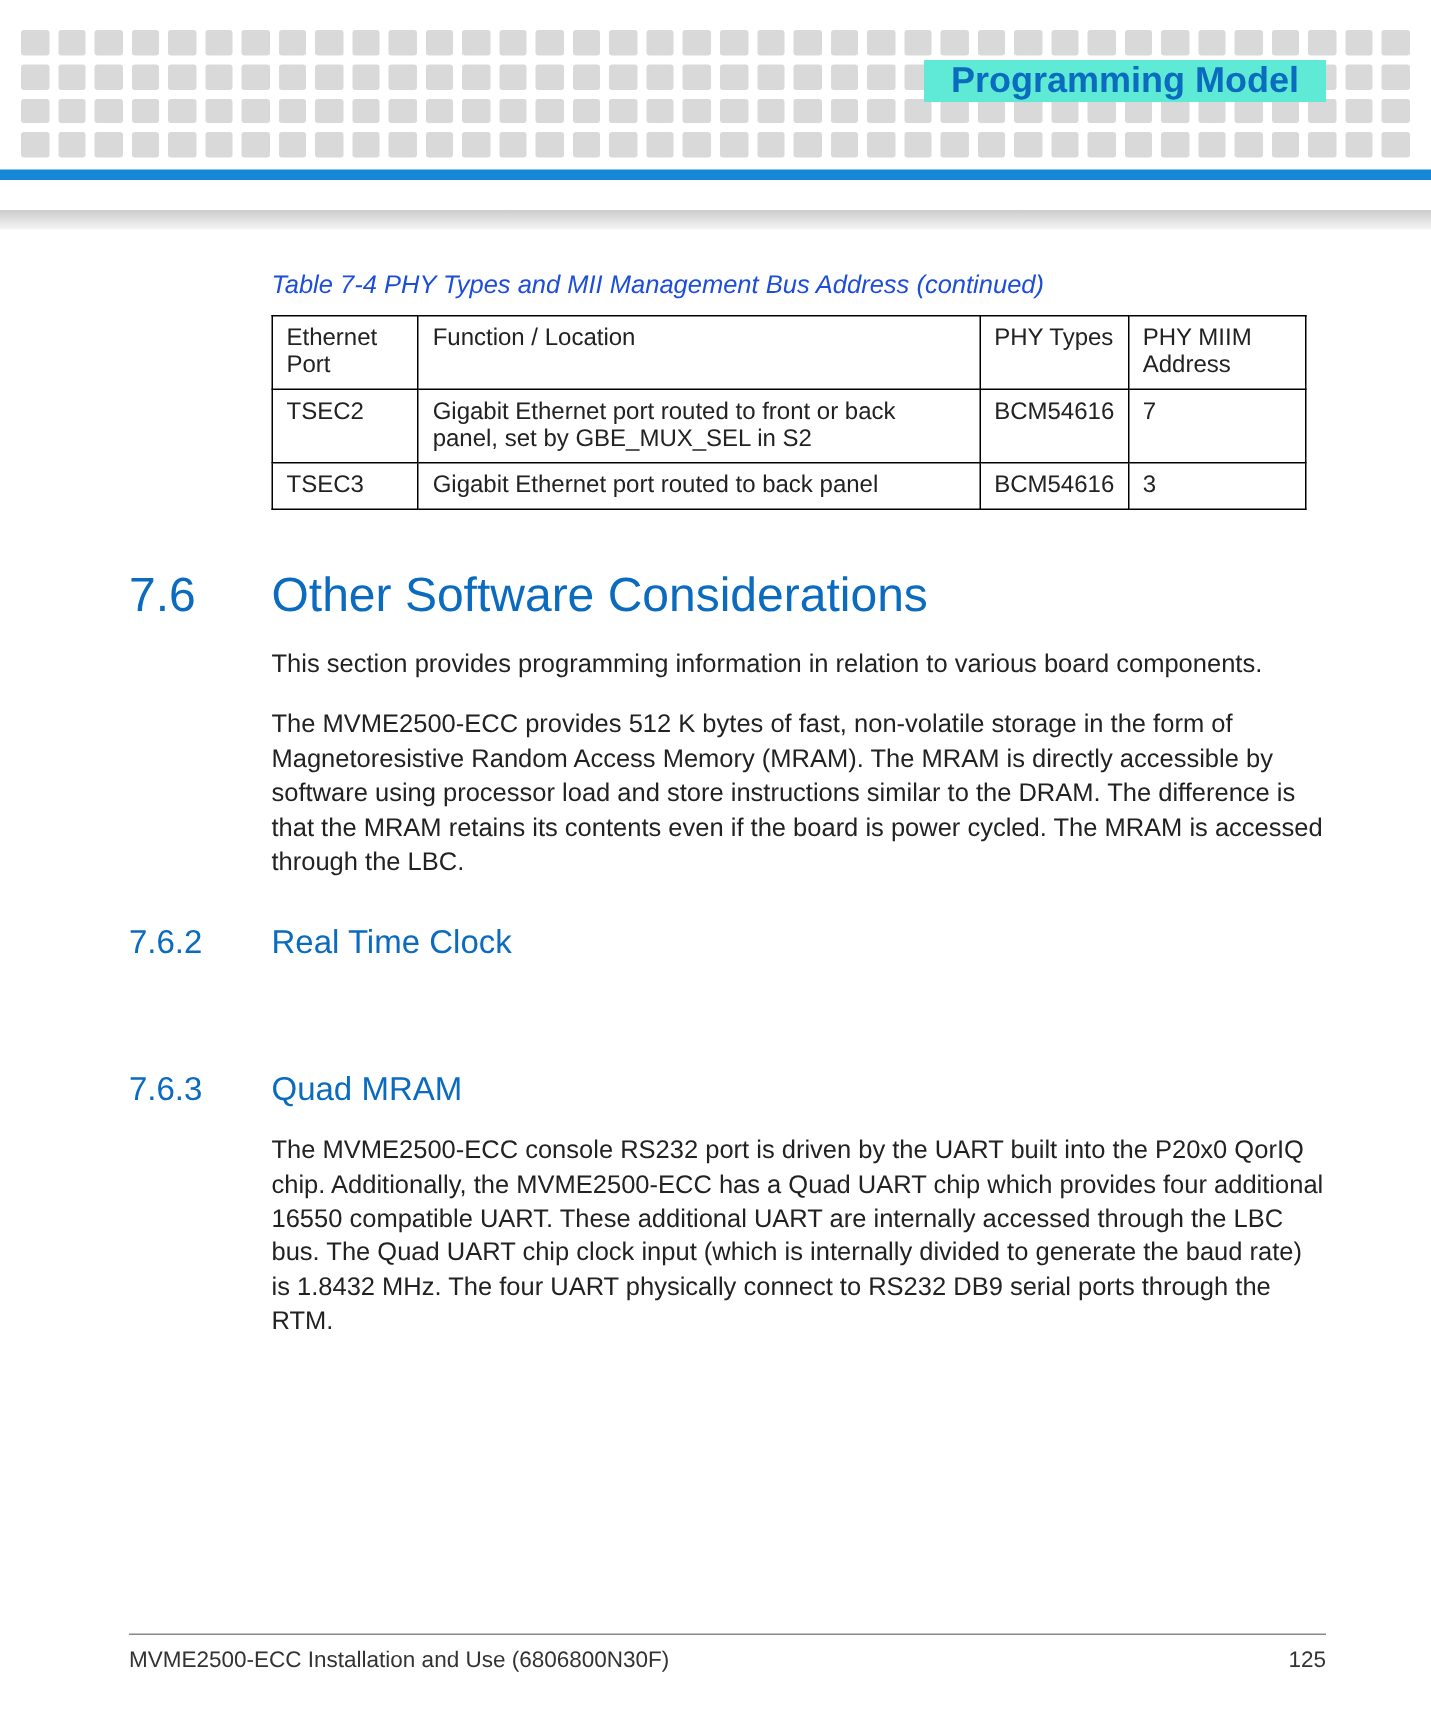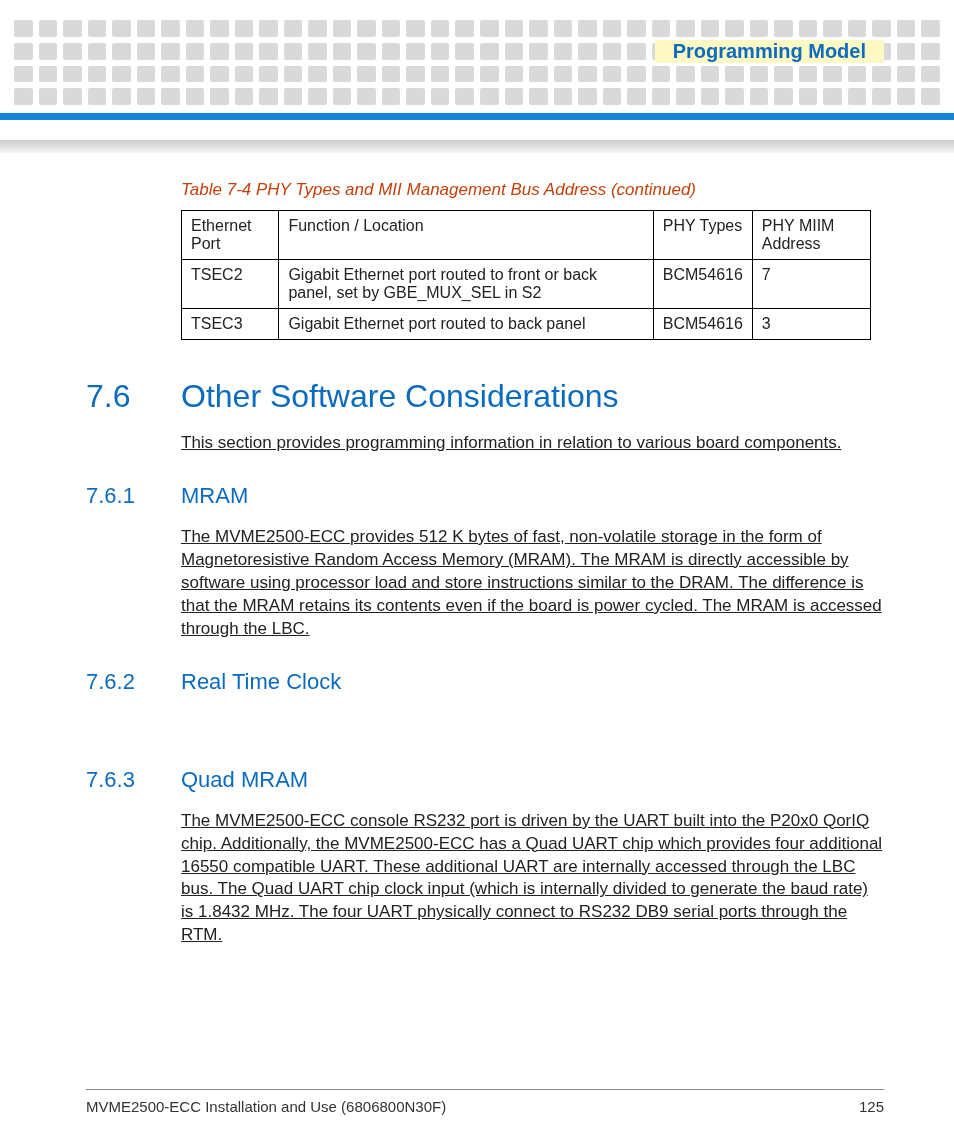--- a/index.html
+++ b/index.html
@@ -33,24 +33,24 @@
   }
   .dot {
     background: #d9d9d9;
     border-radius: 2px;
   }
   .chapter-title {
     position: absolute;
     top: 40px;
     right: 70px;
     z-index: 2;
-    background: #fef9c3;
+    background: #5eead4;
     padding: 0 18px;
     font-weight: 700;
-    font-size: 20px;
+    font-size: 24px;
     color: #0a6bbf;
   }
   .rule-blue {
     position: absolute;
     left: 0;
     top: 113px;
     width: 100%;
     height: 7px;
     background: #1487d6;
   }
@@ -62,21 +62,21 @@
     height: 13px;
     background: linear-gradient(to bottom, #ccc, #f5f5f5);
   }
   .content {
     position: absolute;
     top: 180px;
     left: 86px;
     right: 70px;
   }
   .table-caption {
-    color: #c2410c;
+    color: #1d4ed8;
     font-style: italic;
     font-size: 17px;
     margin-bottom: 10px;
     margin-left: 95px;
   }
   table.phy {
     border-collapse: collapse;
     margin-left: 95px;
     font-size: 16px;
     width: 690px;
@@ -98,21 +98,20 @@
   }
   .sec-num {
     flex: 0 0 95px;
   }
   h1.sec-head { font-size: 32px; margin-top: 38px; margin-bottom: 14px; }
   h2.sec-head { font-size: 22px; margin-top: 28px; margin-bottom: 10px; }
   .body-text {
     margin-left: 95px;
     font-size: 17px;
     line-height: 1.35;
-    text-decoration: underline;
   }
   .footer {
     position: absolute;
     bottom: 30px;
     left: 86px;
     right: 70px;
   }
   .footer-rule {
     height: 1px;
     background: #888;
@@ -315,24 +314,20 @@
         </tr>
       </tbody>
     </table>
 
     <h1 class="sec-head">
       <span class="sec-num">7.6</span>
       <span>Other Software Considerations</span>
     </h1>
     <p class="body-text">This section provides programming information in relation to various board components.</p>
 
-    <h2 class="sec-head">
-      <span class="sec-num">7.6.1</span>
-      <span>MRAM</span>
-    </h2>
     <p class="body-text">The MVME2500-ECC provides 512 K bytes of fast, non-volatile storage in the form of Magnetoresistive Random Access Memory (MRAM). The MRAM is directly accessible by software using processor load and store instructions similar to the DRAM. The difference is that the MRAM retains its contents even if the board is power cycled. The MRAM is accessed through the LBC.</p>
 
     <h2 class="sec-head">
       <span class="sec-num">7.6.2</span>
       <span>Real Time Clock</span>
     </h2>
 
     <h2 class="sec-head" style="margin-top:72px">
       <span class="sec-num">7.6.3</span>
       <span>Quad MRAM</span>

